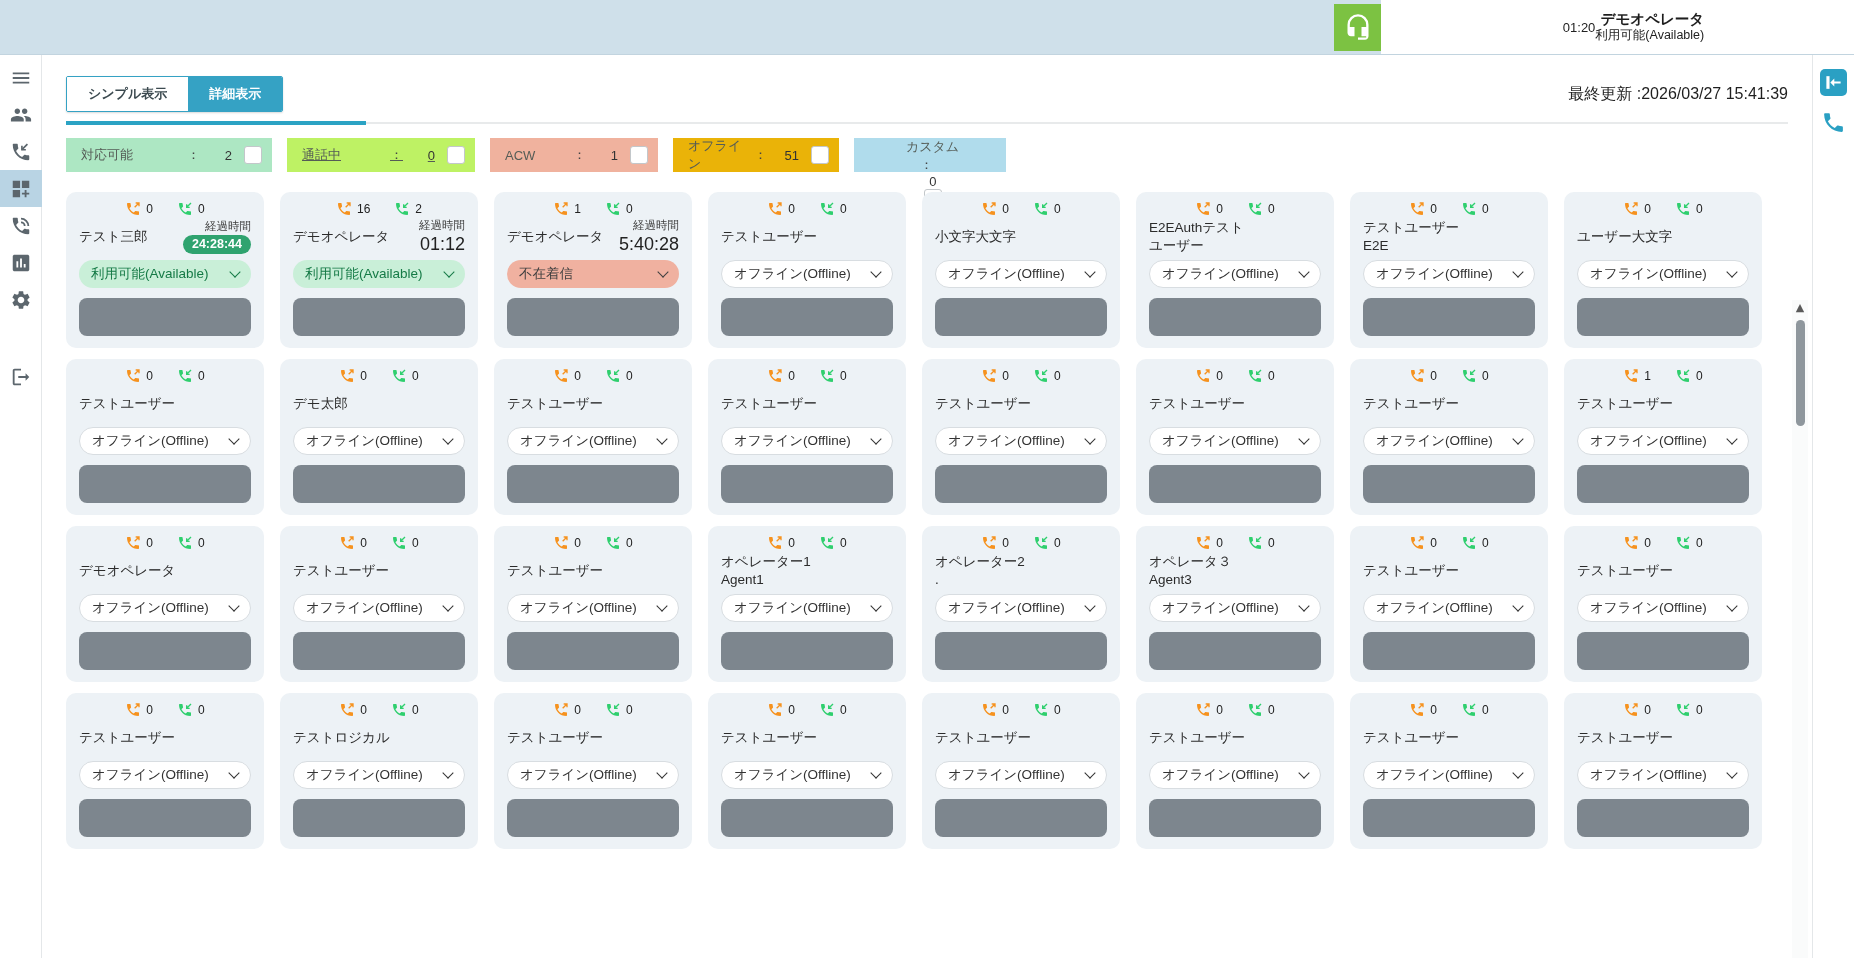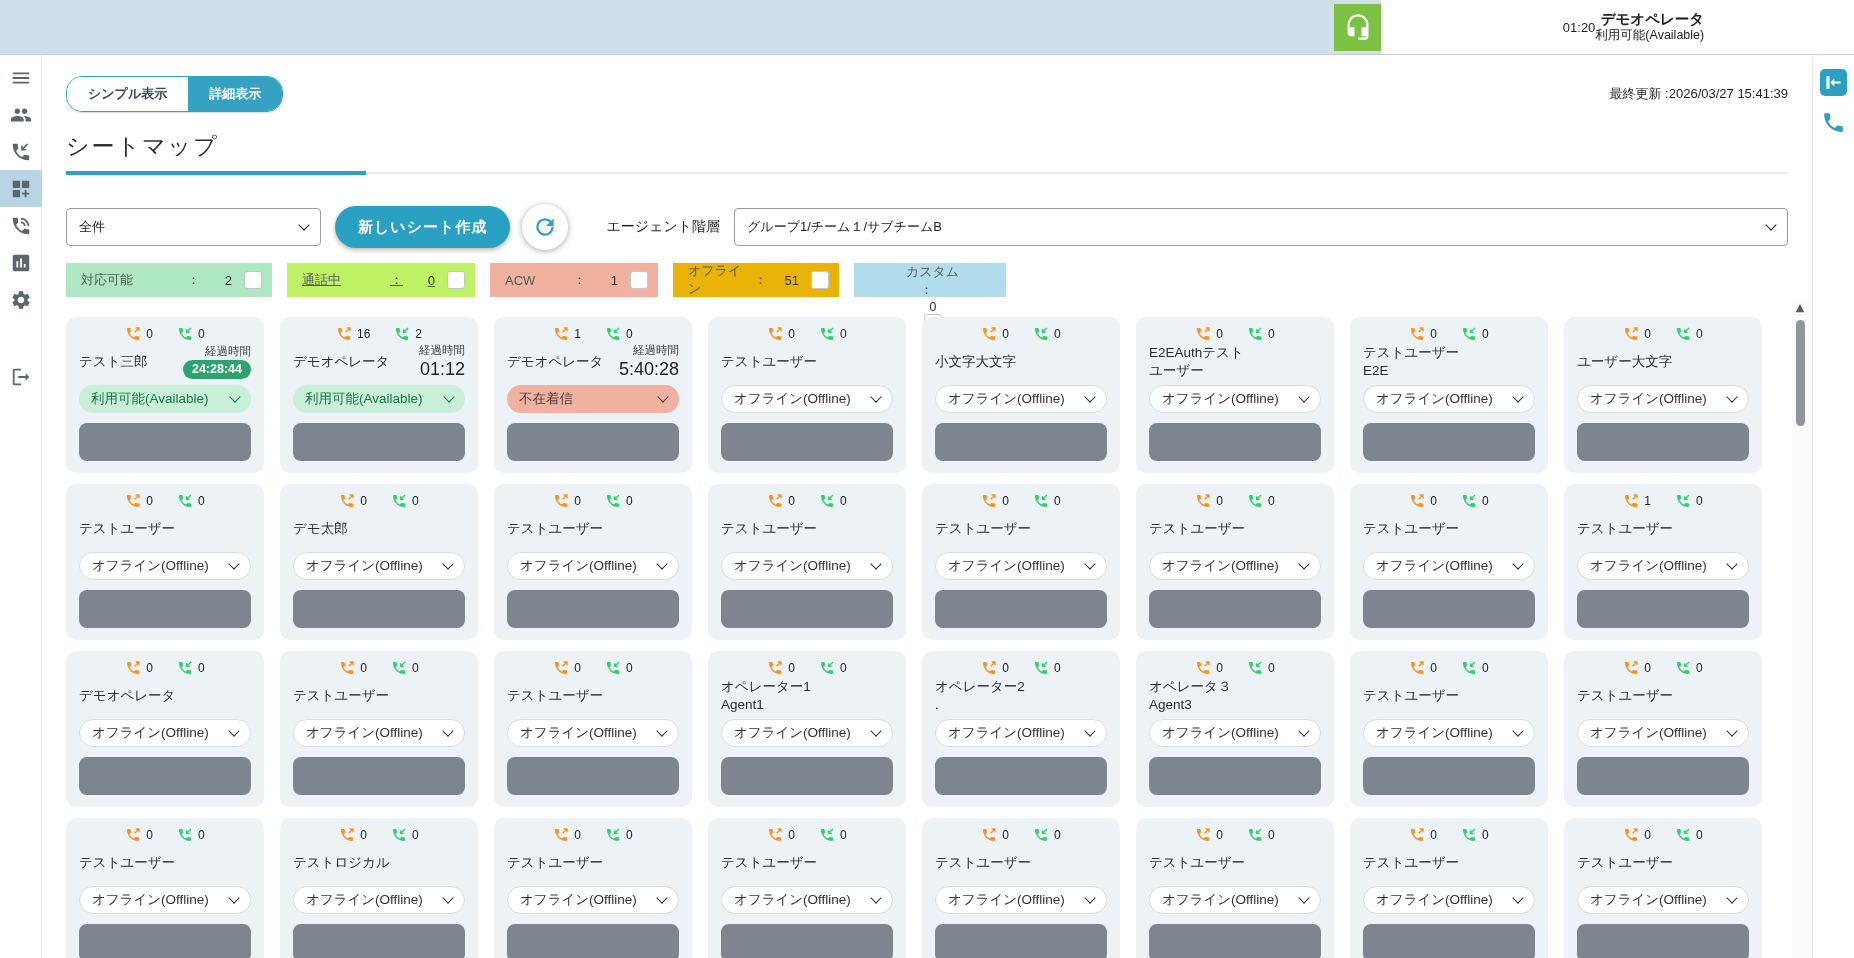--- a/index.html
+++ b/index.html
@@ -28,24 +28,24 @@
   .sb-item svg{width:22px;height:22px;fill:#5c666d}
   .sb-item.active{background:#b9d4e4}
   .sb-item.logout{margin-top:40px}
   .rail{width:42px;background:#fff;border-left:1px solid #e4e7e9;display:flex;flex-direction:column;align-items:center;padding-top:14px;box-sizing:border-box;gap:14px}
   .door-btn{width:27px;height:27px;background:#2aa0c3;border-radius:5px;display:flex;align-items:center;justify-content:center;cursor:pointer}
   .door-btn svg{width:19px;height:19px;fill:#fff}
   .rail-phone svg{width:25px;height:25px;fill:#2aa0c3}
   
   .main{flex:1;position:relative;padding:0 24px;box-sizing:border-box}
   .trow{display:flex;justify-content:space-between;align-items:center;margin-top:21px}
-  .tabgrp{display:inline-flex;border:1px solid #35a2c4;border-radius:16px;overflow:hidden;height:34px;box-shadow:0 1px 2px rgba(0,0,0,.15)}
+  .tabgrp{display:inline-flex;border:1px solid #35a2c4;border-radius:2px;overflow:hidden;height:34px;box-shadow:0 1px 2px rgba(0,0,0,.15)}
   .tab{padding:0 21px;font-size:13px;font-weight:bold;display:flex;align-items:center;background:#fff;color:#3c4a50;cursor:pointer}
   .tab.active{background:#35a2c4;color:#fff}
-  .last-update{font-size:13px;color:#1f1f1f}
+  .last-update{font-size:16px;color:#1f1f1f}
   .title{font-size:23px;color:#2e2e2e;margin-top:19px;letter-spacing:2px}
   .rule{margin-top:9px;display:flex;align-items:flex-start;height:4px}
   .rule .a{width:300px;height:4px;background:#2ba3c4}
   .rule .b{flex:1;height:2px;background:#e8eaeb;margin-top:1px}
   .filter-row{display:flex;align-items:center;margin-top:29px;gap:14px}
   .select{border:1px solid #979da1;border-radius:4px;height:38px;display:flex;align-items:center;justify-content:space-between;
           padding:0 12px;font-size:13px;background:#fff;box-sizing:border-box;cursor:pointer;color:#222}
   .sel-sheet{width:255px}
   .sel-ah{flex:1}
   .btn-create{height:42px;border-radius:22px;background:#2aa0c3;color:#fff;font-weight:bold;font-size:15px;display:flex;
@@ -159,43 +159,25 @@
   <div class="main">
 
     <div class="trow">
       <div class="tabgrp">
         <div class="tab">シンプル表示</div>
         <div class="tab active">詳細表示</div>
       </div>
       <div class="last-update">最終更新 :2026/03/27 15:41:39</div>
     </div>
 
-    <div class="title">シートマップ</div>
     <div class="rule">
         <div class="a"></div>
         <div class="b"></div>
       </div>
 
-    <div class="filter-row">
-      <div class="select sel-sheet">
-        <span>全件</span>
-        <span class="chev"></span>
-      </div>
-      <button class="btn-create">新しいシート作成</button>
-      <button class="btn-refresh">
-        <svg viewBox="0 0 24 24">
-            <path d="M17.65 6.35A8 8 0 1 0 20 12h-2a6 6 0 1 1-1.76-4.24L13 11h7V4l-2.35 2.35z"></path>
-          </svg>
-      </button>
-      <div class="ah-label">エージェント階層</div>
-      <div class="select sel-ah">
-        <span>グループ1/チーム１/サブチームB</span>
-        <span class="chev"></span>
-      </div>
-    </div>
 
     <div class="status-bar" id="status-bar">
         <div class="seg" style="background: rgb(173, 231, 195); width: 206px;">
     <span class="lb">対応可能</span>
     <span class="cl">：</span>
     <span class="ct">2</span>
     <span class="cb"></span>
   </div>
         <div class="seg" style="background: #bef264; width: 188px; text-decoration: underline;">
     <span class="lb">通話中</span>

